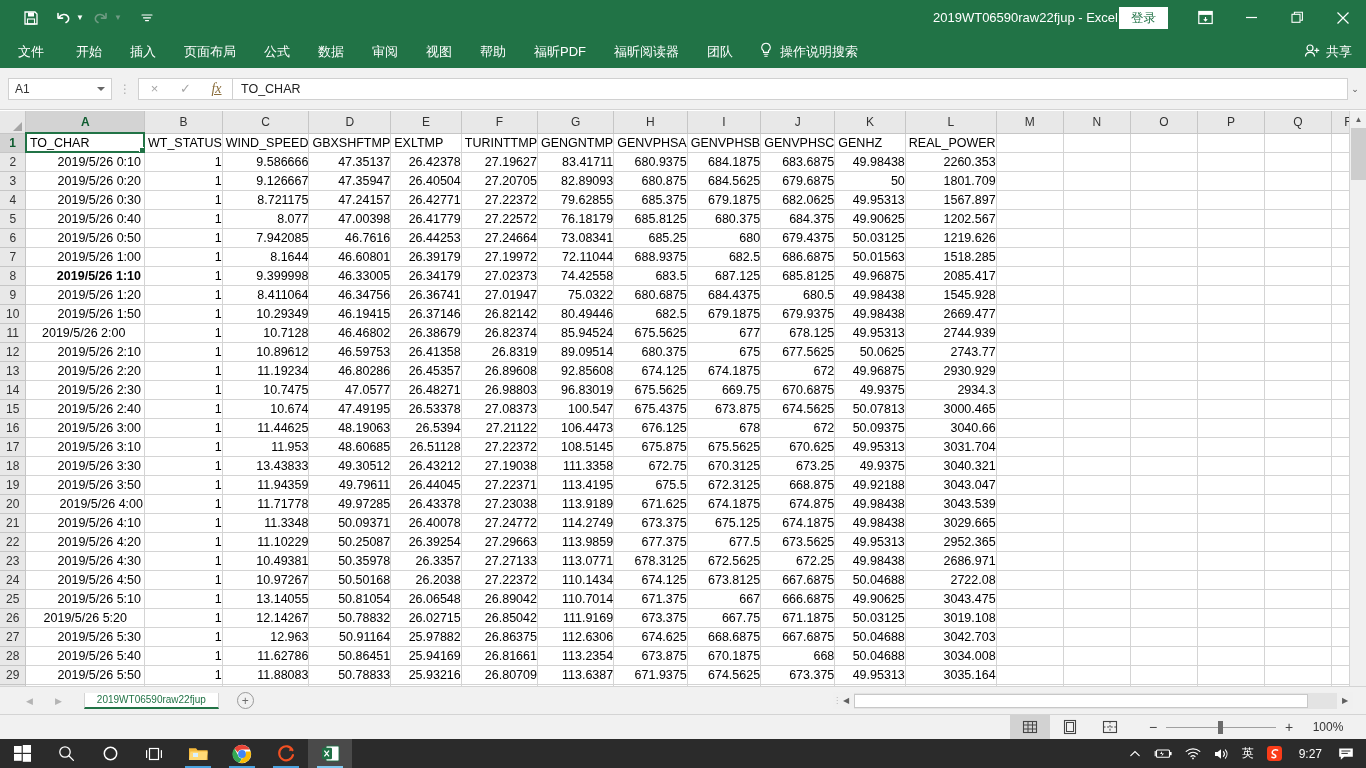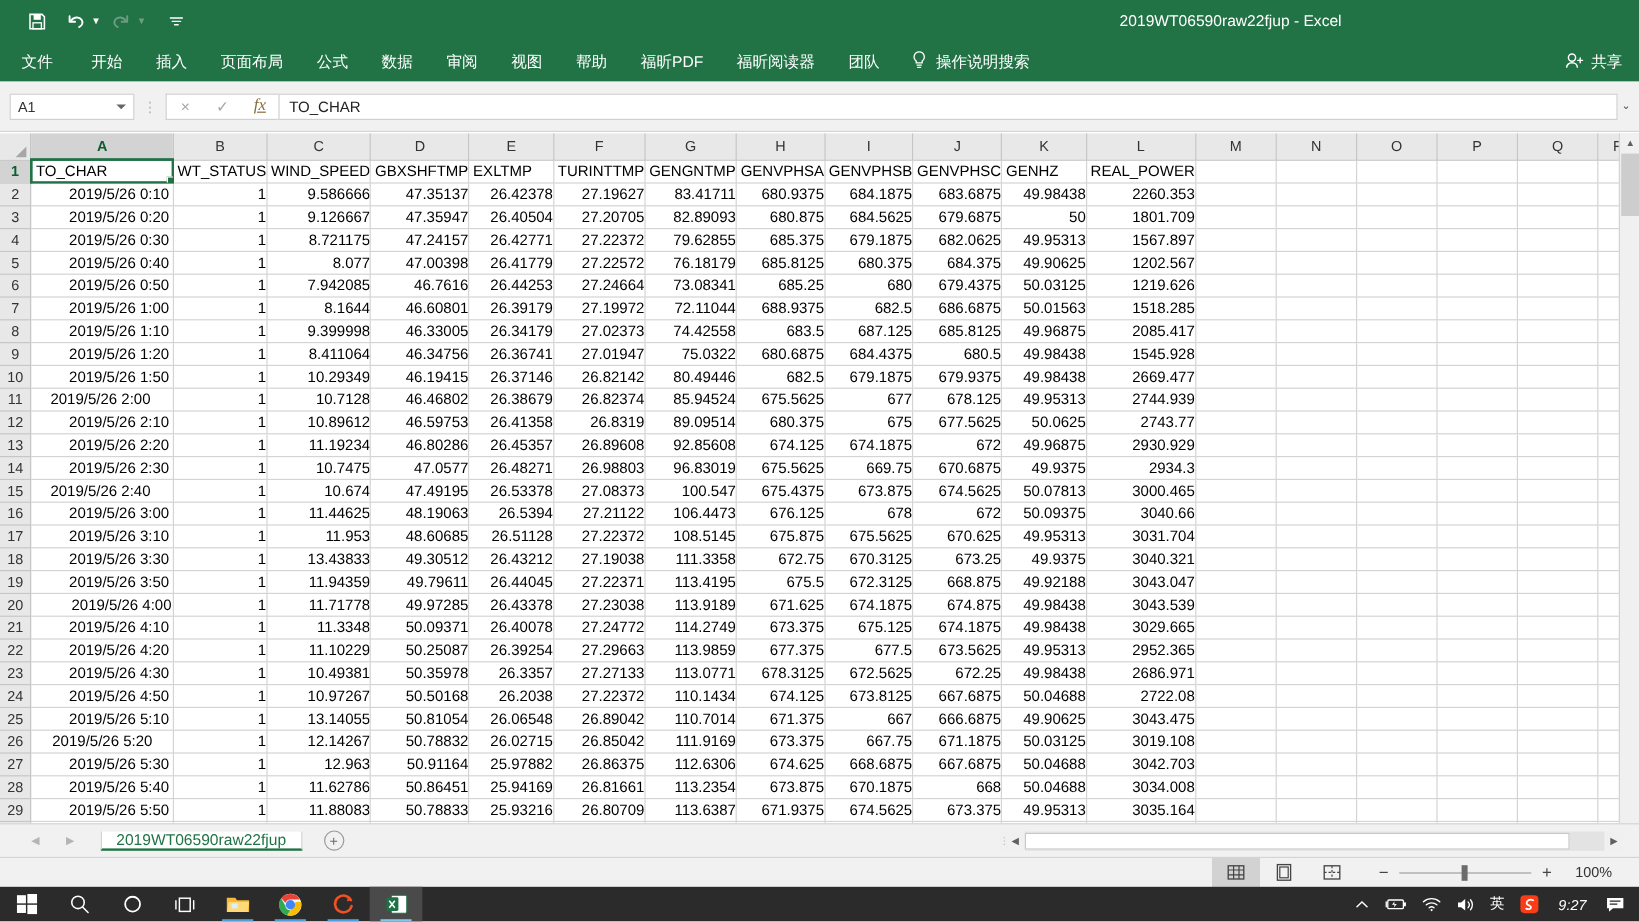--- a/index.html
+++ b/index.html
@@ -166,21 +166,21 @@
     position: absolute; top: 686px; left: 0; width: 1366px; height: 28px;
     background: #f1f1f1; border-top: 1px solid #d4d4d4;
     display: flex; align-items: center;
   }
   .nav-arrows { display: flex; align-items: center; padding-left: 26px; gap: 22px; }
   .nav-arrow { color: #b4b4b4; font-size: 9px; }
   .stab {
     margin-left: 22px; height: 16px; background: #ffffff; border: 1px solid #d4d4d4;
     border-bottom: 2px solid #217346; border-top: none;
     display: flex; align-items: center; padding: 0 12px;
-    font-size: 13px; color: #217346;
+    font-size: 10px; color: #217346;
   }
   .addsheet {
     margin-left: 18px; width: 17px; height: 17px; border-radius: 50%;
     border: 1px solid #9a9a9a; color: #6b6b6b; font-size: 12px;
     display: flex; align-items: center; justify-content: center; line-height: 1;
   }
   .hscroll {
     position: absolute; left: 833px; top: 692px; width: 520px; height: 17px;
     background: #f0f0f0; display: flex; align-items: center;
   }
@@ -232,21 +232,21 @@
   .tray {
     position: absolute; right: 0; top: 0; height: 29px;
     display: flex; align-items: center; color: #ffffff;
   }
   .tray-item {
     height: 29px; display: flex; align-items: center; justify-content: center;
     padding: 0 6px; color: #ffffff; font-size: 12px;
   }
   .tray-clock {
     height: 29px; display: flex; align-items: center; padding: 0 10px;
-    font-size: 12px; color: #ffffff; font-style: italic;
+    font-size: 12px; color: #ffffff;
   }
 </style>
 </head>
 <body>
 
 <div id="app">
 
   <div class="titlebar">
     <div class="qat">
       <div class="qat-btn">
@@ -270,20 +270,46 @@
           </svg>
       </div>
       <span class="caret" style="color:#6f9b83">▼</span>
       <div class="qat-btn" style="margin-left:8px">
         <svg width="14" height="14" viewBox="0 0 14 14">
             <path d="M2 4h10M3.5 6.8h7M5.5 9.6h3" fill="none" stroke="#fff" stroke-width="1.2" stroke-linecap="round"></path>
           </svg>
       </div>
     </div>
     <div class="title-text">2019WT06590raw22fjup  -  Excel</div>
+    <div class="title-right">
+      <div class="signin-btn">登录</div>
+      <div class="tb-icon">
+        <svg width="15" height="15" viewBox="0 0 15 15">
+            <rect x="0.8" y="1.5" width="13.4" height="12" fill="none" stroke="#fff" stroke-width="1.2"></rect>
+            <rect x="0.8" y="1.5" width="13.4" height="3.4" fill="#fff"></rect>
+            <path d="M7.5 7v4M5.8 9.2l1.7 1.8 1.7-1.8" fill="none" stroke="#fff" stroke-width="1.1"></path>
+          </svg>
+      </div>
+      <div class="tb-icon">
+        <svg width="13" height="13" viewBox="0 0 13 13">
+            <path d="M1 6.5h11" stroke="#fff" stroke-width="1.2"></path>
+          </svg>
+      </div>
+      <div class="tb-icon">
+        <svg width="13" height="13" viewBox="0 0 13 13">
+            <rect x="1" y="3.3" width="8" height="8" fill="none" stroke="#fff" stroke-width="1.1"></rect>
+            <path d="M3.4 3.1V1.2h8v8H9.3" fill="none" stroke="#fff" stroke-width="1.1"></path>
+          </svg>
+      </div>
+      <div class="tb-icon close">
+        <svg width="14" height="14" viewBox="0 0 14 14">
+            <path d="M1.5 1.5l11 11M12.5 1.5l-11 11" stroke="#fff" stroke-width="1.2"></path>
+          </svg>
+      </div>
+    </div>
   </div>
 
   <div class="ribbonbar">
     <div class="rtab first">文件</div>
     <div class="rtab">开始</div>
     <div class="rtab">插入</div>
     <div class="rtab">页面布局</div>
     <div class="rtab">公式</div>
     <div class="rtab">数据</div>
     <div class="rtab">审阅</div>
@@ -519,21 +545,21 @@
             <td class="cell">1518.285</td>
             <td class="cell empty"></td>
             <td class="cell empty"></td>
             <td class="cell empty"></td>
             <td class="cell empty"></td>
             <td class="cell empty"></td>
             <td class="cell empty"></td>
           </tr>
           <tr>
             <th class="rowhead">8</th>
-            <td class="cell txt" style="text-align: right; padding-right: 3px; padding-left: 0px;">2019/5/26 1:10</td>
+            <td class="cell txt" style="text-align: right; padding-right: 3px; padding-left: 0px; font-weight: bold;">2019/5/26 1:10</td>
             <td class="cell">1</td>
             <td class="cell">9.399998</td>
             <td class="cell">46.33005</td>
             <td class="cell">26.34179</td>
             <td class="cell">27.02373</td>
             <td class="cell">74.42558</td>
             <td class="cell">683.5</td>
             <td class="cell">687.125</td>
             <td class="cell">685.8125</td>
             <td class="cell">49.96875</td>
@@ -666,21 +692,21 @@
             <td class="cell">2934.3</td>
             <td class="cell empty"></td>
             <td class="cell empty"></td>
             <td class="cell empty"></td>
             <td class="cell empty"></td>
             <td class="cell empty"></td>
             <td class="cell empty"></td>
           </tr>
           <tr>
             <th class="rowhead">15</th>
-            <td class="cell txt" style="text-align: center; padding-right: 3px; padding-left: 0px;">2019/5/26 2:40</td>
+            <td class="cell txt" style="text-align: right; padding-right: 3px; padding-left: 0px;">2019/5/26 2:40</td>
             <td class="cell">1</td>
             <td class="cell">10.674</td>
             <td class="cell">47.49195</td>
             <td class="cell">26.53378</td>
             <td class="cell">27.08373</td>
             <td class="cell">100.547</td>
             <td class="cell">675.4375</td>
             <td class="cell">673.875</td>
             <td class="cell">674.5625</td>
             <td class="cell">50.07813</td>

